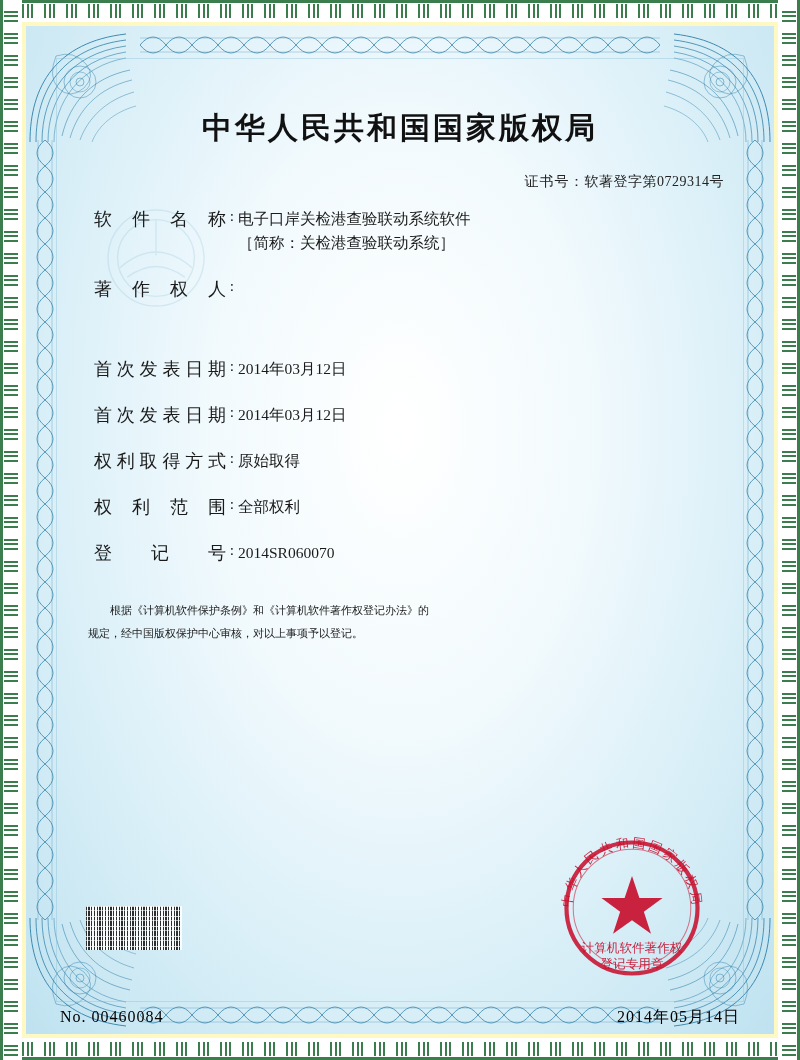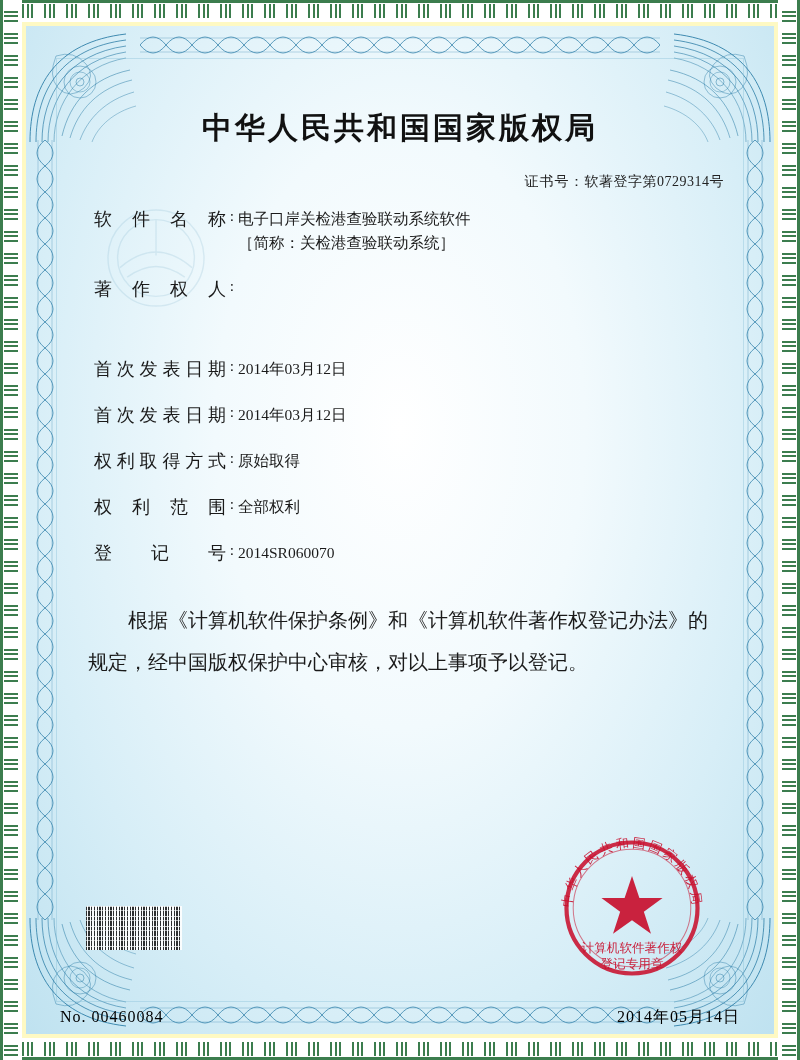--- a/index.html
+++ b/index.html
@@ -154,21 +154,21 @@
   }
   .field-value .line2 { display: block; }
   .field-value .line3 { display: block; font-family: "Liberation Serif", serif; letter-spacing: .5px;}
 
   .gap-a { height: 52px; }
 
   .row-spaced { margin-bottom: 22px; }
 
   .para {
     margin-top: 34px;
-    font-size: 20px;
+    font-size: 11px;
     line-height: 2.1;
     text-indent: 2em;
     padding-left: 18px;
     padding-right: 10px;
   }
   .barcode {
     position: absolute;
     left: 86px;
     bottom: 110px;
     width: 96px;

